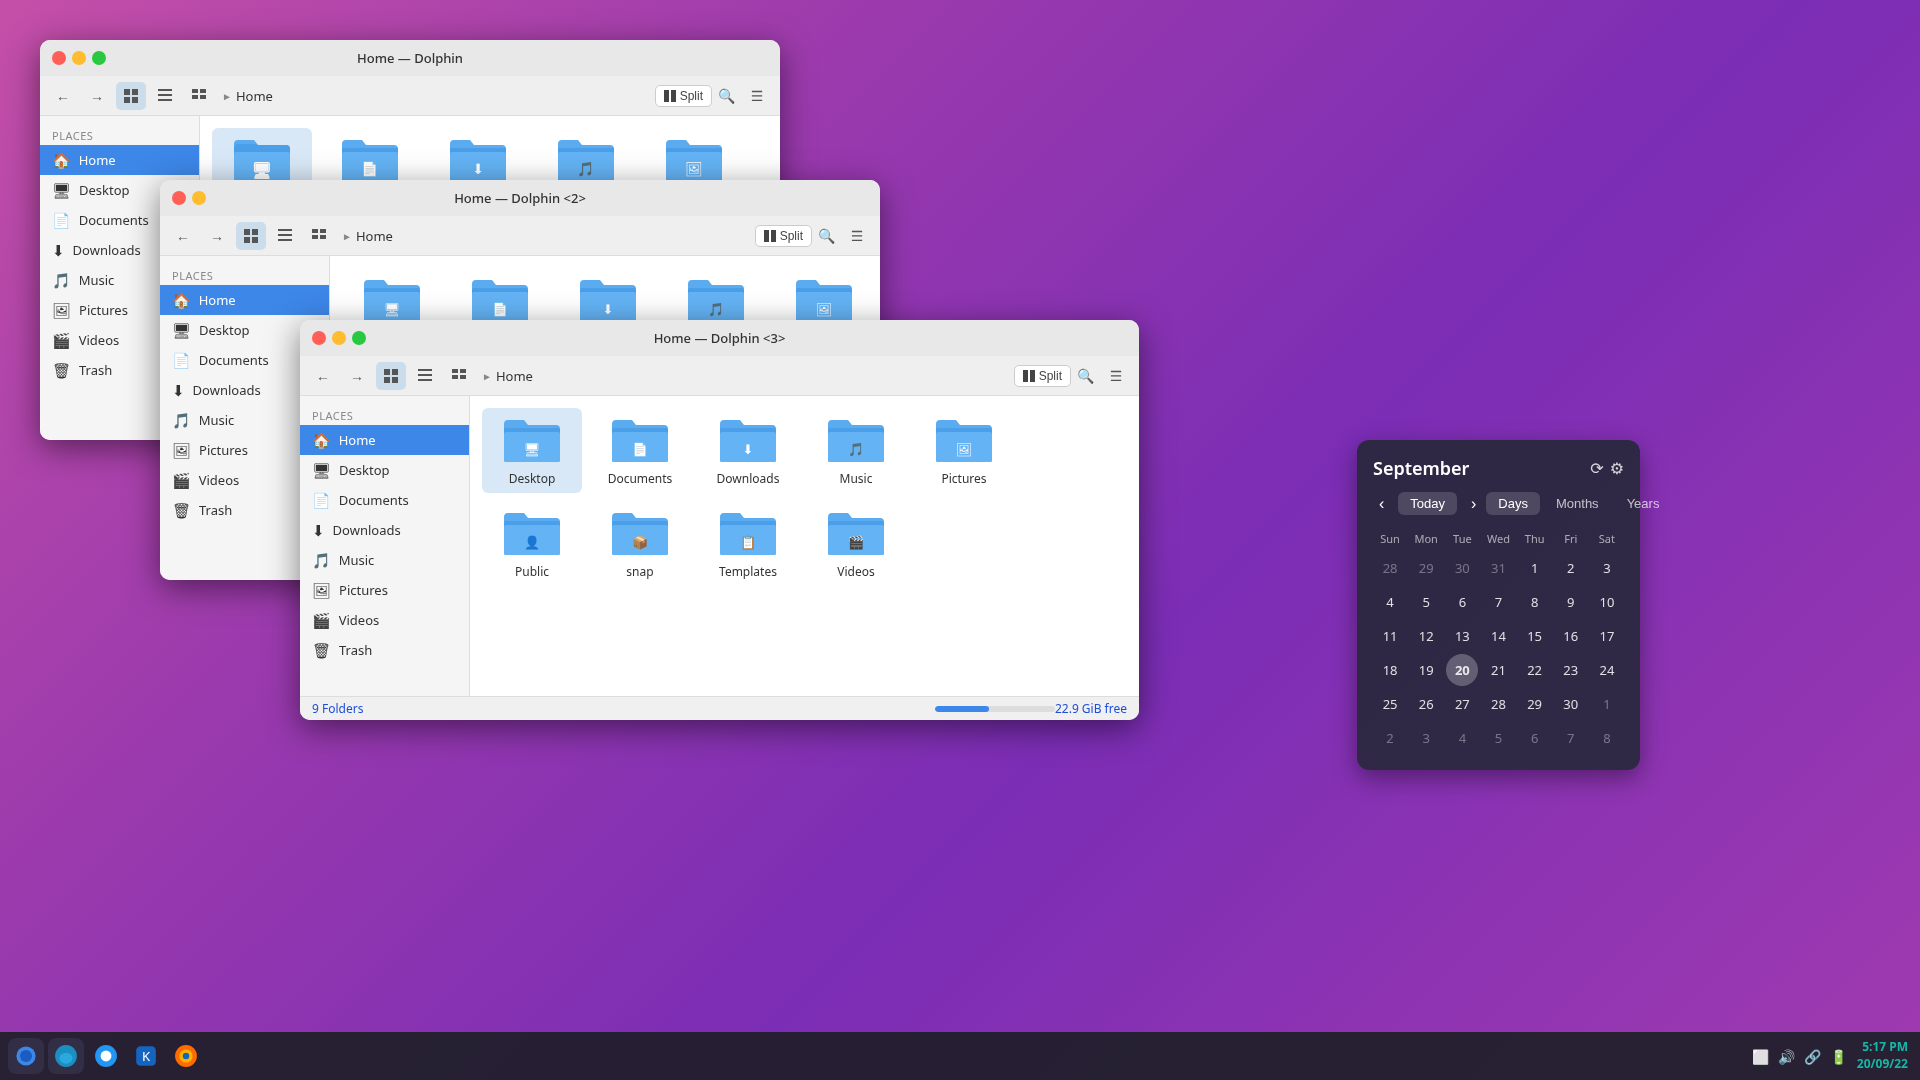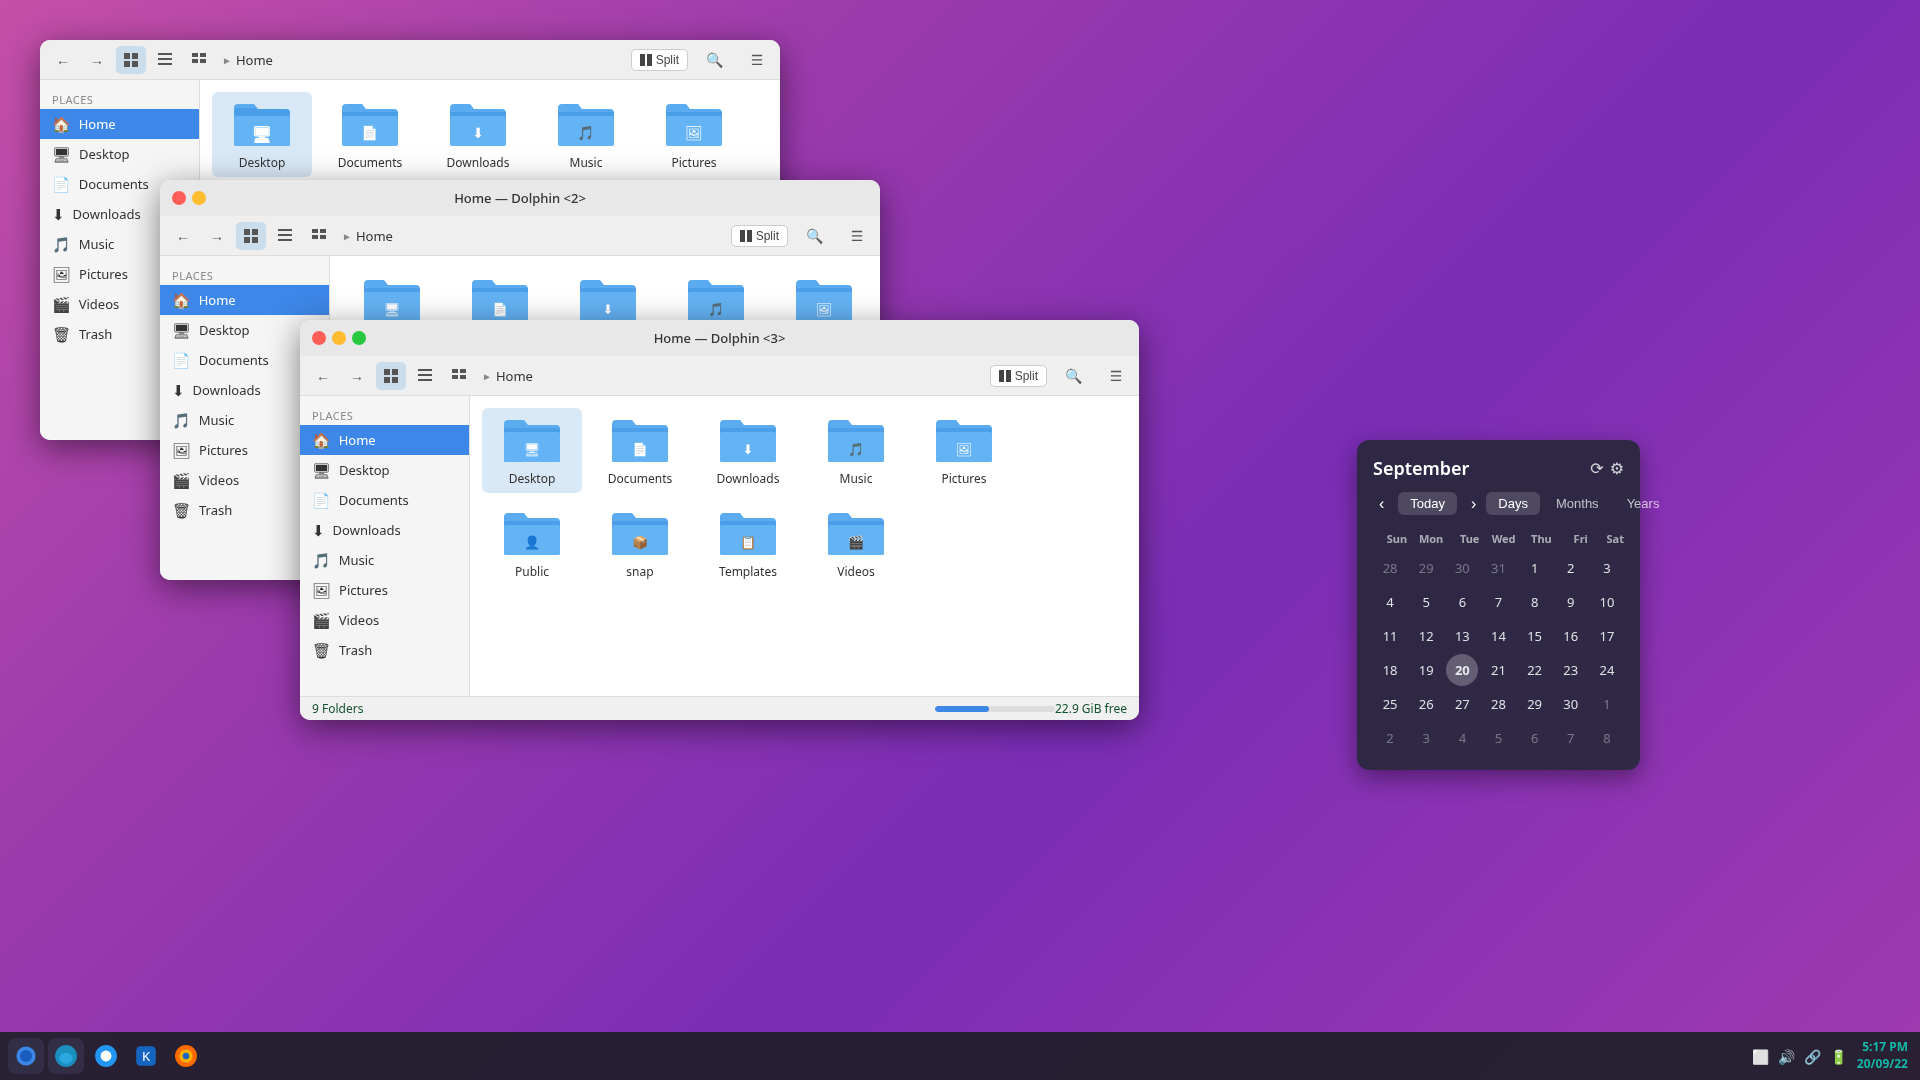--- a/index.html
+++ b/index.html
@@ -141,21 +141,21 @@
       gap: 4px;
       font-size: 13px;
       color: #333;
       margin-left: 4px;
     }
     .breadcrumb-arrow { color: #888; font-size: 10px; }
     .tb-right {
       margin-left: auto;
       display: flex;
       align-items: center;
-      gap: 12px;
+      gap: 0;
     }
     .split-btn {
       display: flex;
       align-items: center;
       gap: 4px;
       padding: 3px 8px;
       border: 1px solid #ccc;
       border-radius: 5px;
       background: white;
       cursor: pointer;
@@ -237,21 +237,21 @@
     }
 
     .statusbar {
       height: 24px;
       background: #f0f0f0;
       border-top: 1px solid #ddd;
       display: flex;
       align-items: center;
       padding: 0 12px;
       font-size: 12px;
-      color: #14532d;
+      color: #1d4ed8;
       flex-shrink: 0;
     }
     .statusbar-right {
       margin-left: auto;
       display: flex;
       align-items: center;
       gap: 0;
     }
     .storage-bar {
       width: 120px;
@@ -313,25 +313,24 @@
     .cal-tab.active {
       background: rgba(255,255,255,0.15);
       color: white;
     }
     .cal-grid {
       display: grid;
       grid-template-columns: repeat(7, 1fr);
       gap: 2px;
     }
     .cal-day-header {
-      text-align: right;
+      text-align: center;
       font-size: 11px;
       color: rgba(255,255,255,0.6);
       padding: 4px 0;
-      font-weight: bold;
     }
     .cal-day {
       text-align: center;
       padding: 5px 2px;
       border-radius: 50%;
       font-size: 13px;
       cursor: pointer;
       color: rgba(255,255,255,0.85);
       width: 32px;
       height: 32px;
@@ -389,20 +388,28 @@
     }
     #win1 .folder-grid {
       grid-template-columns: repeat(5, 100px);
       grid-template-rows: 1fr;
     }
   </style>
 </head>
 <body>
 
 <div class="window" id="win1">
+  <div class="window-titlebar">
+    <div class="window-controls">
+      <button class="wc-btn wc-close"></button>
+      <button class="wc-btn wc-min"></button>
+      <button class="wc-btn wc-max"></button>
+    </div>
+    <span class="window-title">Home — Dolphin</span>
+  </div>
   <div class="toolbar">
     <button class="tb-btn">←</button>
     <button class="tb-btn">→</button>
     <button class="tb-btn active">
       <svg width="14" height="14" viewBox="0 0 14 14" fill="currentColor">
           <rect x="0" y="0" width="6" height="6"></rect>
           <rect x="8" y="0" width="6" height="6"></rect>
           <rect x="0" y="8" width="6" height="6"></rect>
           <rect x="8" y="8" width="6" height="6"></rect>
         </svg>

